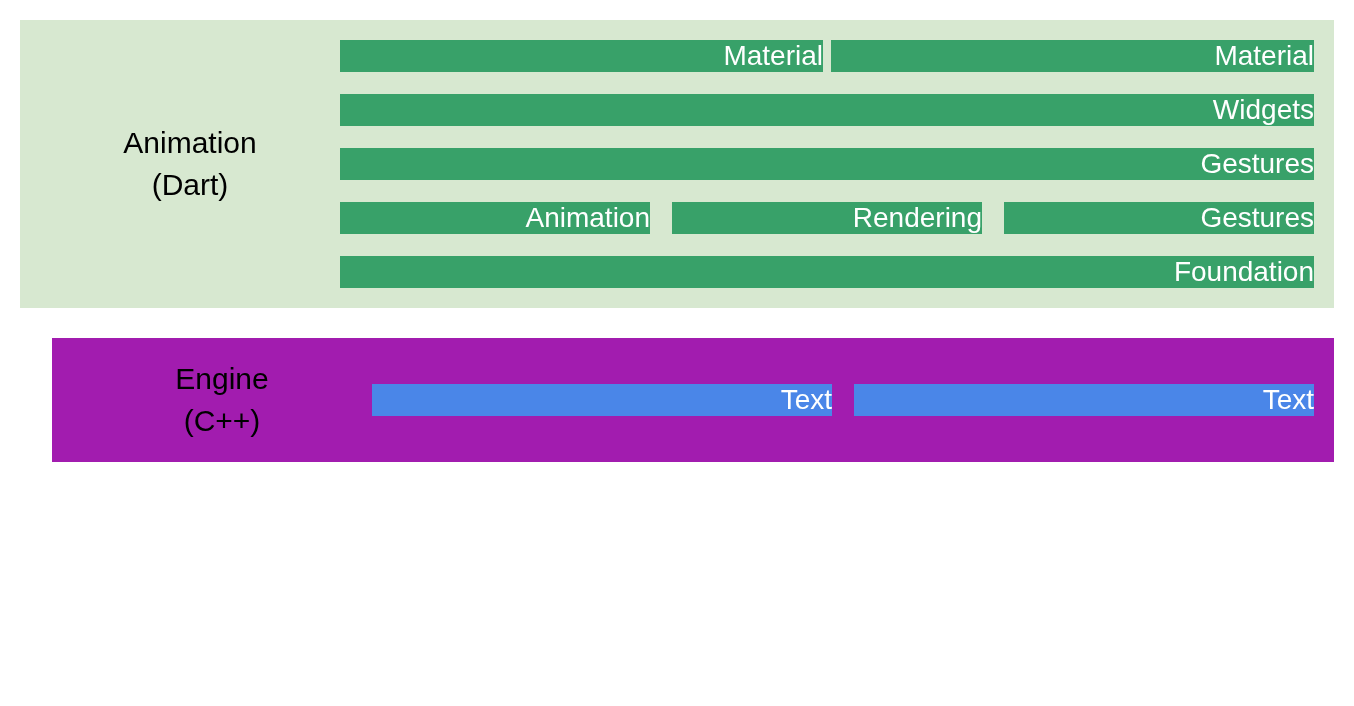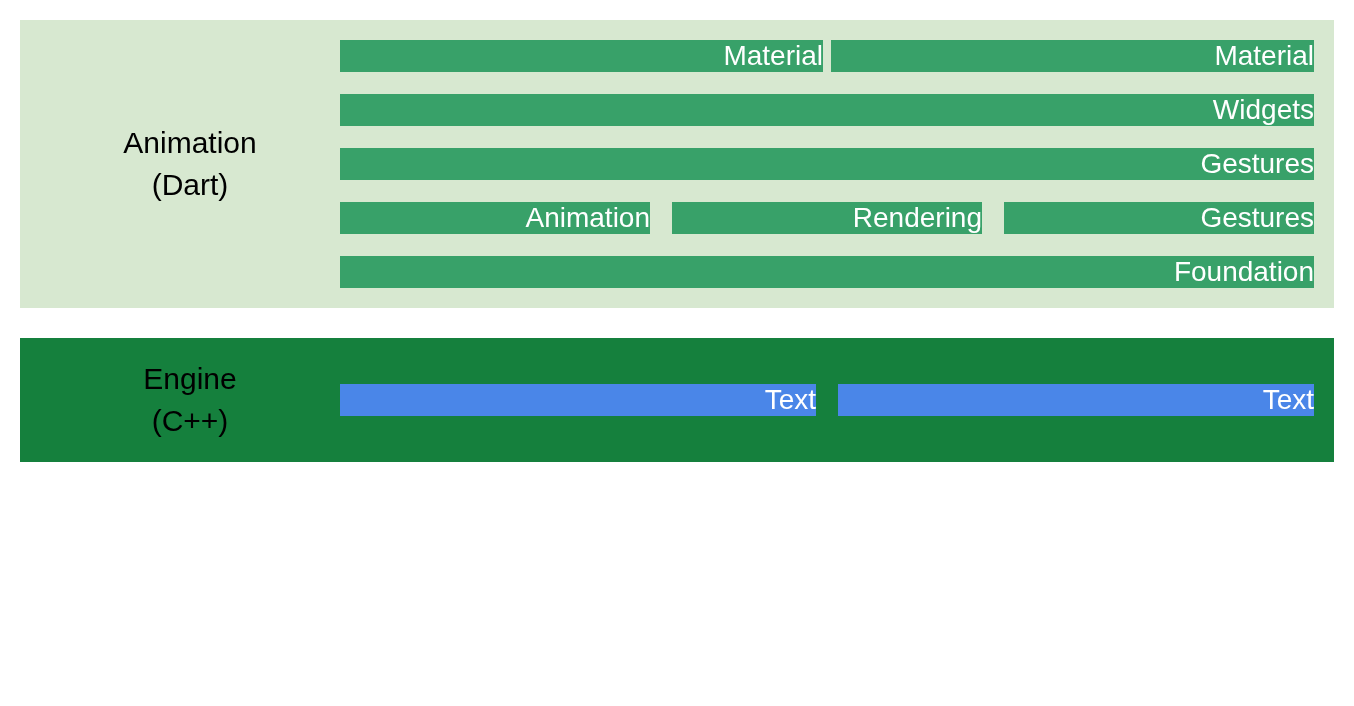--- a/index.html
+++ b/index.html
@@ -16,21 +16,22 @@
     .section {
       display: flex;
       align-items: center;
       padding: 20px;
       margin-bottom: 30px;
     }
     .section-framework {
       background: #d7e8d0;
     }
     .section-engine {
-      background: #15803d;
+      background: #a21caf;
+      margin-left: 32px;
     }
     .section-label {
       width: 300px;
       text-align: center;
       font-size: 30px;
       color: #000;
       line-height: 1.4;
       flex-shrink: 0;
     }
     .section-content {

